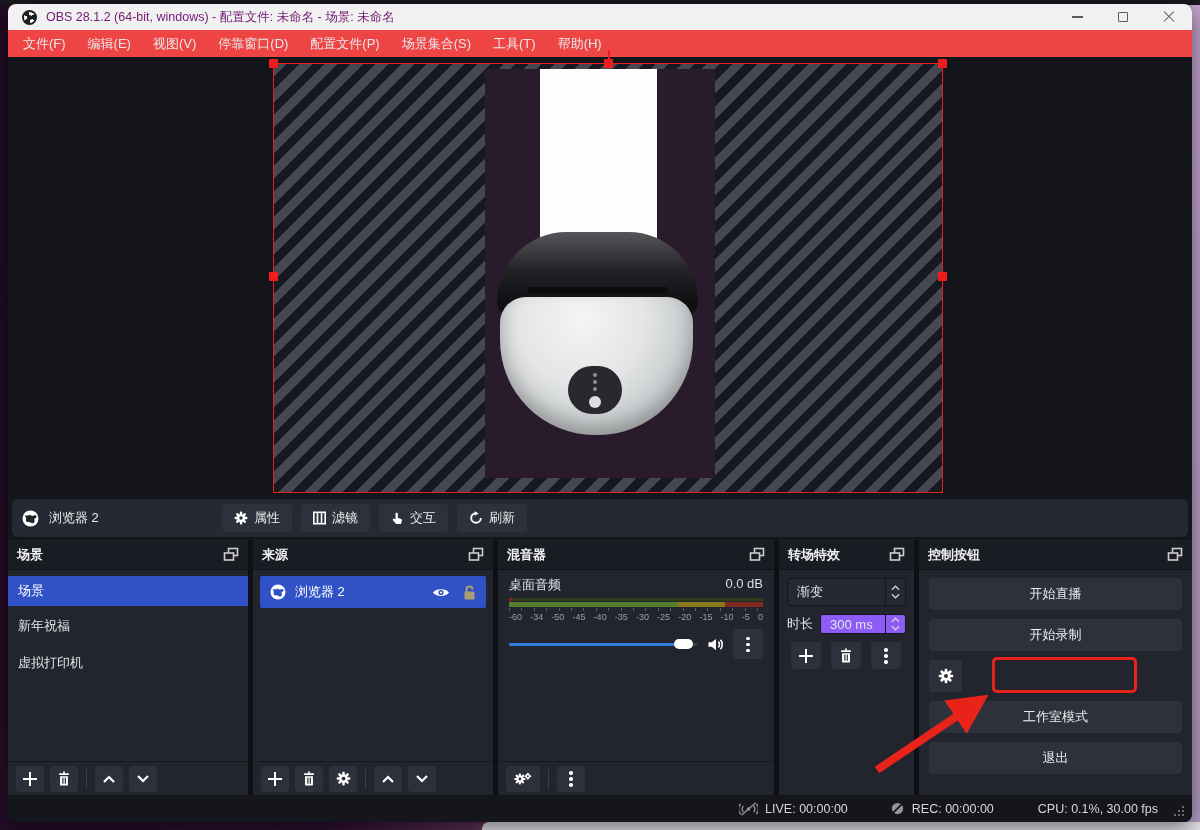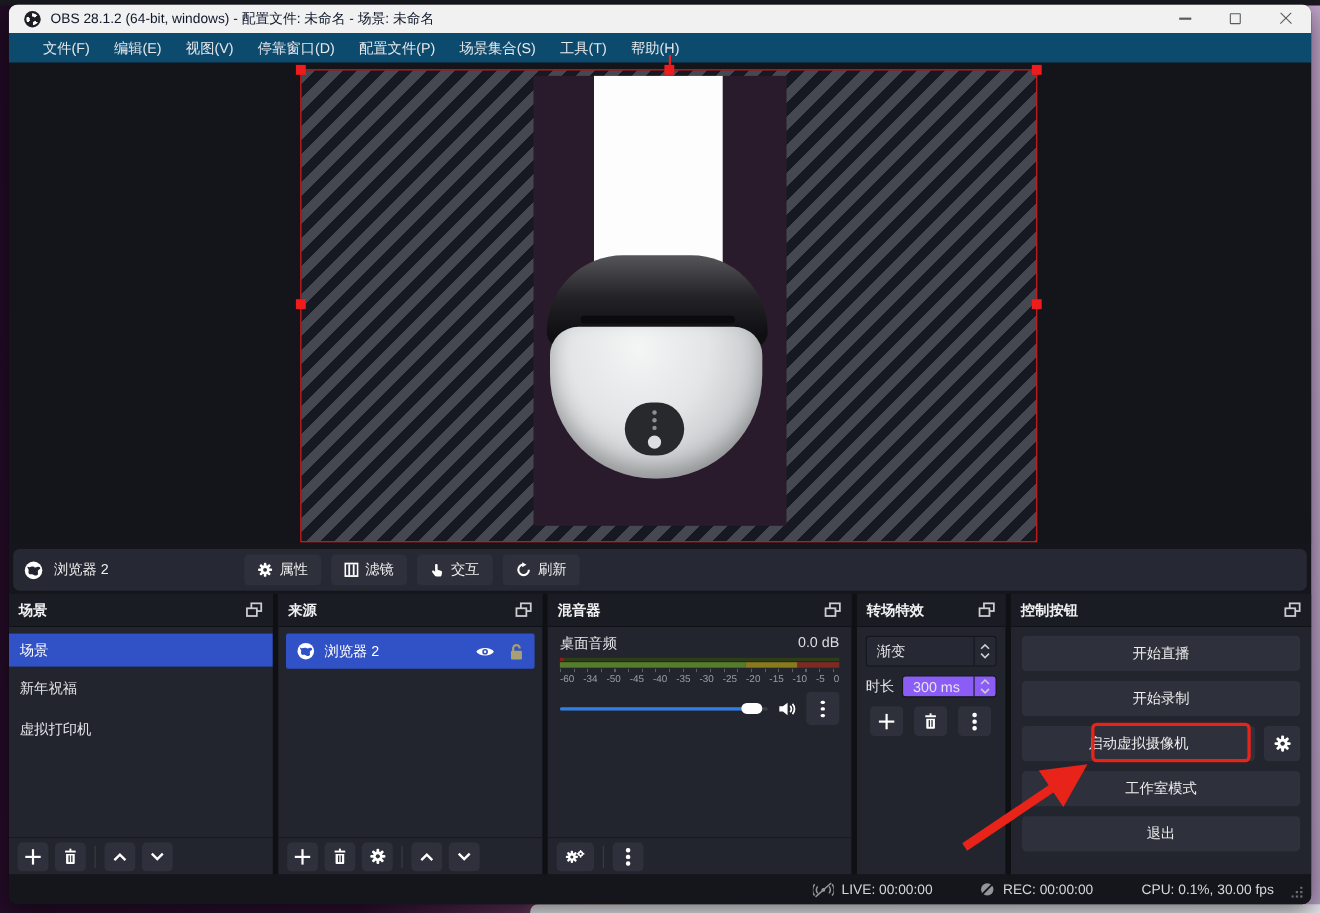--- a/index.html
+++ b/index.html
@@ -18,31 +18,31 @@
   .obs-window { position:absolute; left:8px; top:4px; width:1184px; height:818px;
     border-radius:8px; overflow:hidden; display:flex; flex-direction:column;
     background:#15161c; box-shadow:0 6px 24px rgba(0,0,0,.55); }
 
   
   .titlebar { height:26px; background:#f1f1f2; display:flex; align-items:center; padding-left:14px; flex:none; }
   .obs-logo { width:15px; height:15px; border-radius:50%; background:#1d1d22; position:relative; flex:none; }
   .obs-logo::before { content:""; position:absolute; inset:2px; border-radius:50%;
     background:conic-gradient(#fff 0 55deg,#1d1d22 55deg 120deg,#fff 120deg 175deg,#1d1d22 175deg 240deg,#fff 240deg 295deg,#1d1d22 295deg 360deg); }
   .obs-logo::after { content:""; position:absolute; inset:5px; border-radius:50%; background:#1d1d22; }
-  .title-text { margin-left:9px; font-size:12.5px; color:#0f172a; }
+  .title-text { margin-left:9px; font-size:12.5px; color:#701a75; }
   .win-btns { margin-left:auto; display:flex; height:100%; }
   .win-btn { width:46px; height:100%; display:flex; align-items:center; justify-content:center; cursor:default; }
   .ic-min { width:11px; height:1.5px; background:#5a5b5f; }
   .ic-max { width:10px; height:10px; border:1.2px solid #5a5b5f; border-radius:1px; }
   .ic-close { position:relative; width:12px; height:12px; }
   .ic-close::before,.ic-close::after { content:""; position:absolute; left:-1px; top:5px; width:14px; height:1.4px; background:#5a5b5f; }
   .ic-close::before { transform:rotate(45deg); } .ic-close::after { transform:rotate(-45deg); }
 
   
-  .menubar { height:27px; background:#0c4a6e; display:flex; align-items:center; padding-left:20px; flex:none; }
+  .menubar { height:27px; background:#ef4444; display:flex; align-items:center; padding-left:4px; flex:none; }
   .menu-item { padding:0 11px; font-size:13px; color:#e7e8ea; line-height:27px; }
 
   
   .preview { flex:1; position:relative; background:#14151b; }
   .sel-box { position:absolute; left:265px; top:6px; width:670px; height:430px;
     border:1.6px solid #ee1c1c; background:repeating-linear-gradient(135deg,#454751 0 9px,#171922 9px 18px); }
   .src-column { position:absolute; left:211px; top:5px; width:230px; height:409px; background:#2a1b2c; }
   .receipt { position:absolute; left:55px; top:0; width:117px; height:224px; background:#fdfdfd; }
   .receipt-text { position:absolute; left:0; right:0; top:188px; text-align:center; font-size:8px;
     color:#3a3a3a; font-style:italic; letter-spacing:1px; font-family:"Liberation Serif","DejaVu Serif",serif; }
@@ -523,23 +523,20 @@
         </div>
         <div class="dock-body">
           <div class="ctrl-pad">
             <div class="ctrl-btn">
                 <span>开始直播</span>
               </div>
             <div class="ctrl-btn">
                 <span>开始录制</span>
               </div>
             <div class="ctrl-row">
-              <div class="ctrl-btn main">
-                  <span>启动虚拟摄像机</span>
-                </div>
               <div class="ctrl-btn ctrl-gear">
                 <svg width="16" height="16" viewBox="0 0 24 24">
                   <g fill="#fff">
                       <rect x="10" y="1" width="4" height="22" rx="1.5"></rect>
                       <rect x="1" y="10" width="22" height="4" rx="1.5"></rect>
                   <rect x="10" y="1" width="4" height="22" rx="1.5" transform="rotate(45 12 12)"></rect>
                       <rect x="10" y="1" width="4" height="22" rx="1.5" transform="rotate(-45 12 12)"></rect>
                   <circle cx="12" cy="12" r="7"></circle>
                     </g>
                     <circle cx="12" cy="12" r="3" fill="#2e313b"></circle>

